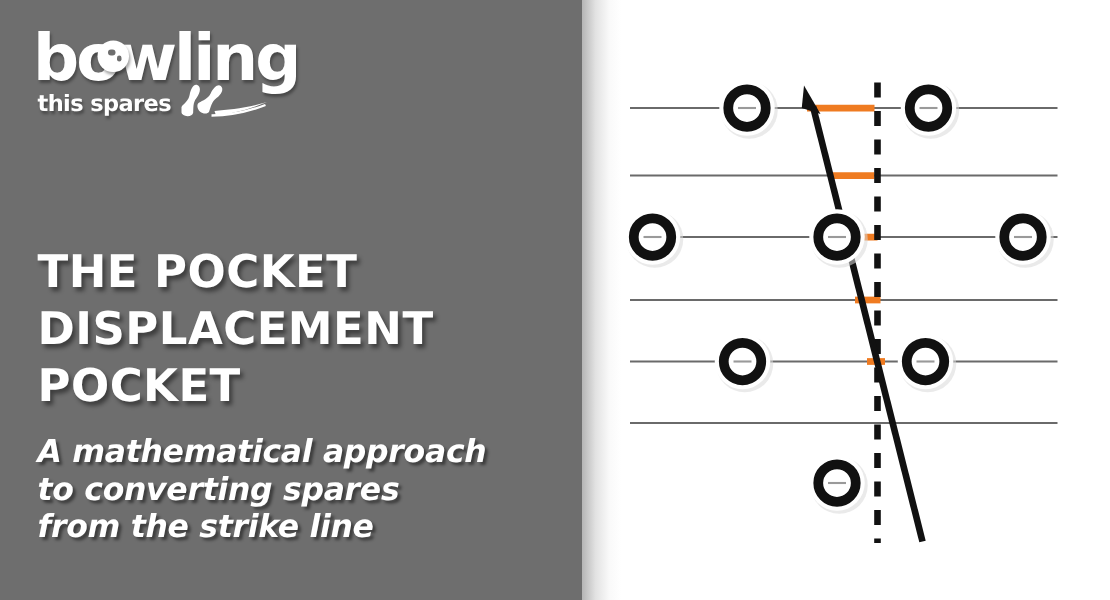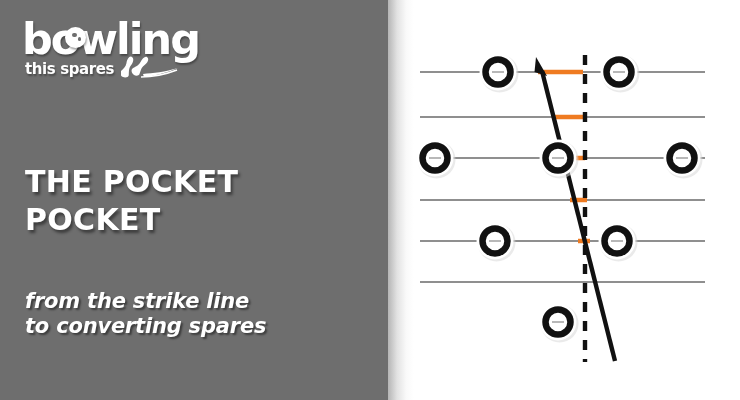--- a/index.html
+++ b/index.html
@@ -162,26 +162,28 @@
           <path d="M19 1 C22 1 23 5 22 9 C21 13 23 16 24 19 C24.5 21 22 23 19.5 23 C17 23 14.5 21 15 19 C16 16 18 13 17 9 C16 5 16.5 1 19 1 Z" transform="rotate(40 19.5 12)"></path>
         </g>
         <path d="M22 20 C32 19 44 18 57 14 C45 19 33 22 23 23 Z" fill="#ffffff"></path>
         <path d="M20 23 C31 23 43 21 56 16" stroke="#ffffff" stroke-width="1.6" fill="none"></path>
       </svg>
     </div>
   </div>
 
   <div id="title-block">
     <div class="title-line">THE POCKET</div>
+    <div class="title-line">DISPLACEMENT</div>
     <div class="title-line">POCKET</div>
   </div>
 
   <div id="subtitle-block">
+    <div class="subtitle-line">A mathematical approach</div>
+    <div class="subtitle-line">to converting spares</div>
     <div class="subtitle-line">from the strike line</div>
-    <div class="subtitle-line">to converting spares</div>
   </div>
 
   <div id="diagram">
     <svg width="326" height="400" viewBox="414 0 326 400">
       <g id="board-lines">
           <line x1="420" y1="72" x2="705" y2="72" stroke="#6a6a6a" stroke-width="1.4"></line>
           <line x1="420" y1="117" x2="705" y2="117" stroke="#6a6a6a" stroke-width="1.4"></line>
           <line x1="420" y1="158" x2="705" y2="158" stroke="#6a6a6a" stroke-width="1.4"></line>
           <line x1="420" y1="200" x2="705" y2="200" stroke="#6a6a6a" stroke-width="1.4"></line>
           <line x1="420" y1="241" x2="705" y2="241" stroke="#6a6a6a" stroke-width="1.4"></line>

